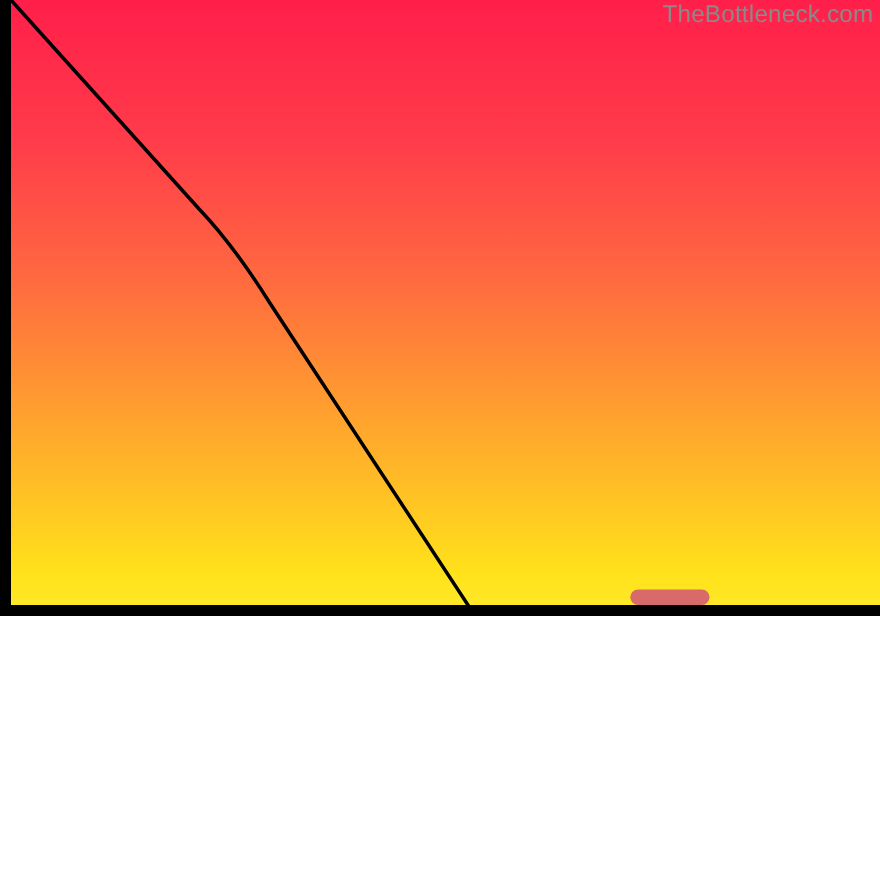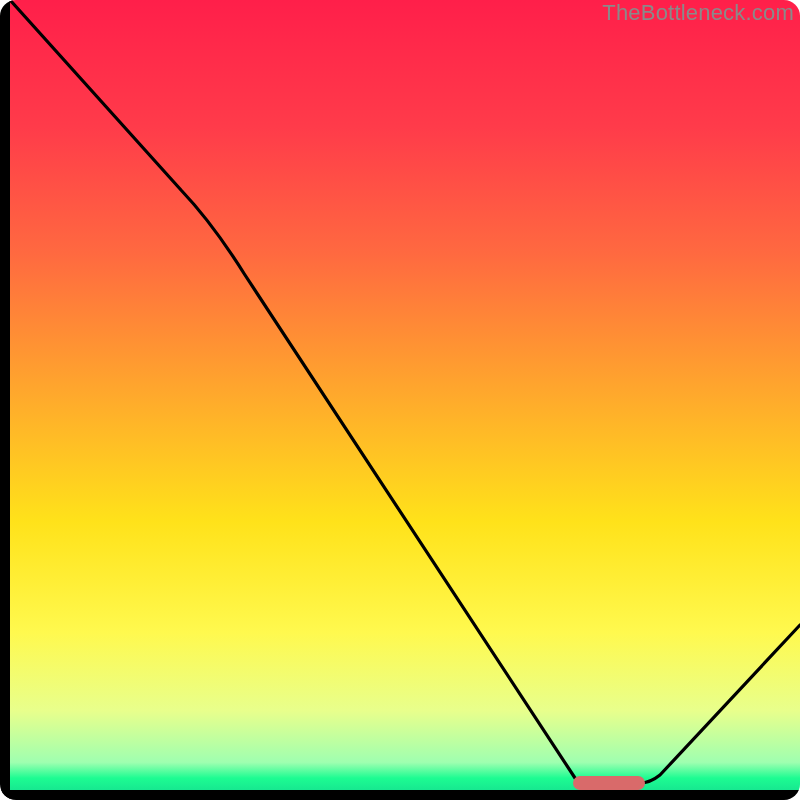--- a/index.html
+++ b/index.html
@@ -6,23 +6,22 @@
     margin: 0;
     padding: 0;
     width: 800px;
     height: 800px;
     background: #ffffff;
     font-family: Arial, Helvetica, sans-serif;
   }
   .chart-container {
     position: relative;
     width: 800px;
-    height: 800px;
+    height: 560px;
     overflow: hidden;
-    border-radius: 16px;
   }
   .bg-gradient {
     position: absolute;
     top: 0;
     left: 0;
     width: 800px;
     height: 800px;
   }
   .y-axis {
     position: absolute;

